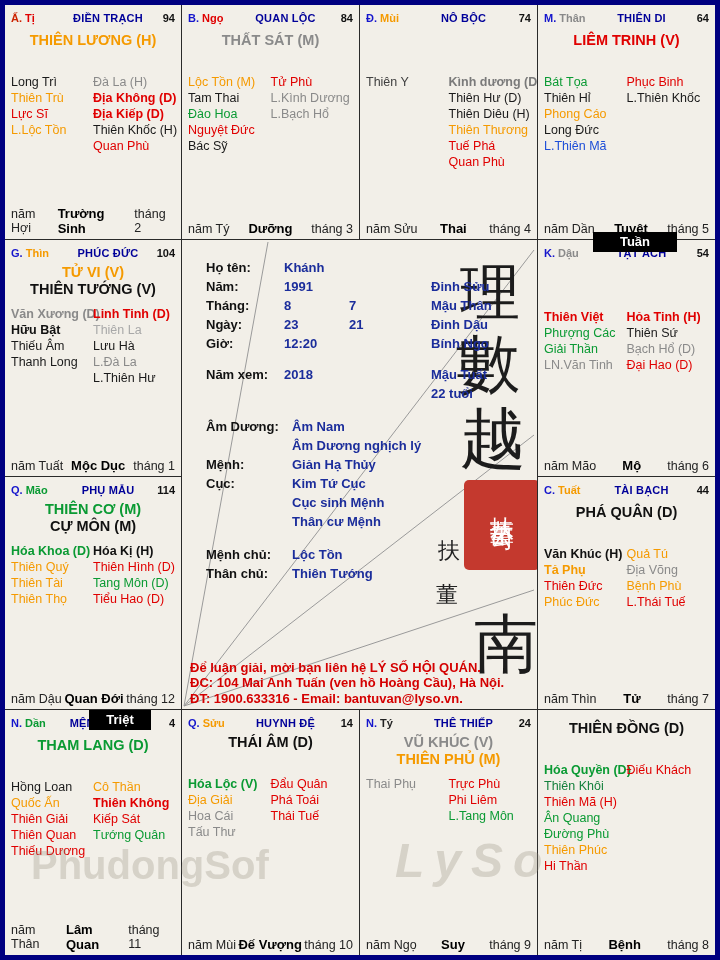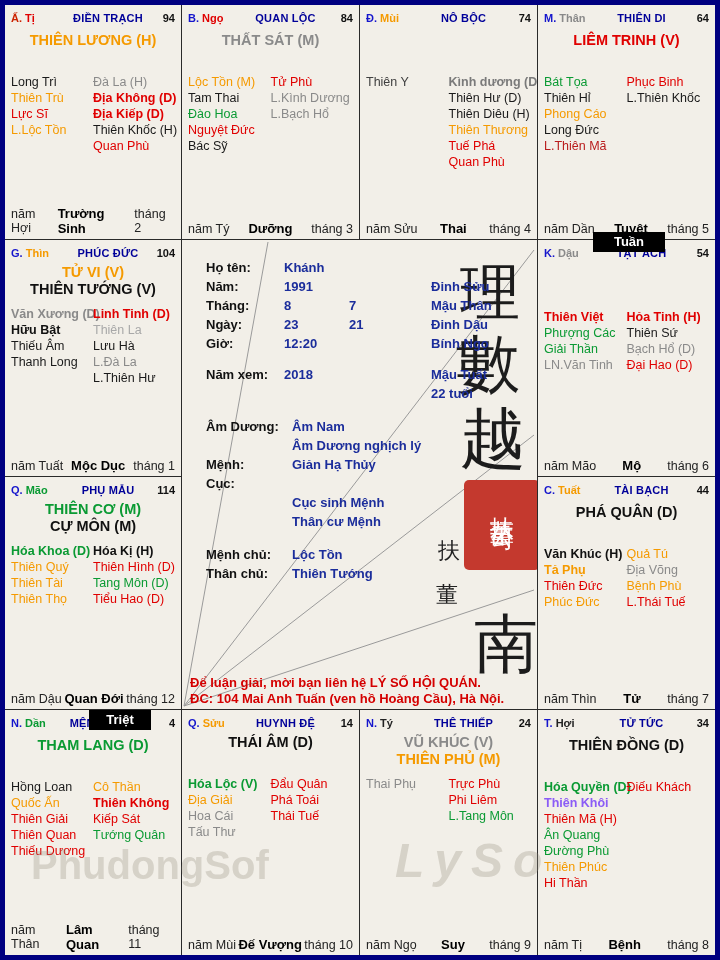--- a/index.html
+++ b/index.html
@@ -35,21 +35,21 @@
   .seal{position:absolute;left:282px;top:240px;width:76px;height:90px;background:#c4392e;
         border-radius:5px;z-index:1;display:grid;grid-template-columns:1fr 1fr;
         align-items:center;justify-items:center;color:#fff;font-family:"DejaVu Serif",serif;
         font-size:24px;line-height:1;padding:4px;box-sizing:border-box;
         writing-mode:vertical-rl;text-align:center;letter-spacing:4px;}
   .contact{position:absolute;left:8px;right:2px;bottom:3px;z-index:3;color:#d40000;
            font-size:13px;font-weight:bold;line-height:15.5px;white-space:nowrap;}
   
   .badge{position:absolute;z-index:6;background:#000;color:#fff;font-weight:bold;
          font-size:13px;text-align:center;line-height:20px;height:20px;}
-  #tuan{left:588px;top:227px;width:72px;}
+  #tuan{left:588px;top:227px;width:84px;}
   #triet{left:84px;top:705px;width:62px;}
   
   .wm{position:absolute;z-index:0;color:rgba(150,142,126,.30);font-weight:bold;pointer-events:none;}
   #wm-left{left:26px;top:838px;font-size:40px;}
   #wm-right{left:390px;top:828px;font-size:48px;font-style:italic;letter-spacing:10px;}
 </style>
 </head>
 <body>
 
 <div id="chart">
@@ -172,21 +172,21 @@
       <div class="mains">
         <div style="color: rgb(224, 0, 0);">LIÊM TRINH (V)</div>
         <div></div>
       </div>
       <div class="cols">
         <div class="col">
           <div class="star" style="color: rgb(10, 154, 51);">Bát Tọa</div>
           <div class="star" style="color: rgb(26, 26, 26);">Thiên Hỉ</div>
           <div class="star" style="color: rgb(245, 154, 0);">Phong Cáo</div>
           <div class="star" style="color: rgb(26, 26, 26);">Long Đức</div>
-          <div class="star" style="color: #b91c1c;">L.Thiên Mã</div>
+          <div class="star" style="color: #1d4ed8;">L.Thiên Mã</div>
           <div class="star"></div>
           <div class="star"></div>
         </div>
         <div class="col">
           <div class="star" style="color: rgb(224, 0, 0);">Phục Binh</div>
           <div class="star" style="color: rgb(26, 26, 26);">L.Thiên Khốc</div>
           <div class="star"></div>
           <div class="star"></div>
           <div class="star"></div>
           <div class="star"></div>
@@ -293,20 +293,21 @@
         <div class="irow" style="grid-template-columns:86px auto;">
             <b class="lb"></b>
             <span class="v">Âm Dương nghịch lý</span>
           </div>
         <div class="irow" style="grid-template-columns:86px auto;">
             <b class="lb">Mệnh:</b>
             <span class="v">Giản Hạ Thủy</span>
           </div>
         <div class="irow" style="grid-template-columns:86px auto;">
             <b class="lb">Cục:</b>
+            <span class="v">Kim Tứ Cục</span>
           </div>
         <div class="irow" style="grid-template-columns:86px auto;">
             <b class="lb"></b>
             <span class="v">Cục sinh Mệnh</span>
           </div>
         <div class="irow" style="grid-template-columns:86px auto;">
             <b class="lb"></b>
             <span class="v">Thân cư Mệnh</span>
           </div>
         <div class="irow" style="margin-top:14px;grid-template-columns:86px auto;">
@@ -325,20 +326,21 @@
         <div class="bigc" style="left:278px;top:166px;font-size:66px;">越</div>
         <div class="bigc" style="left:292px;top:372px;font-size:64px;">南</div>
         <div class="smallc" style="left:256px;top:300px;">扶</div>
         <div class="smallc" style="left:254px;top:344px;">董</div>
       </div>
       <div class="seal">扶董公司</div>
 
       <div class="contact">
         <div>Để luận giải, mời bạn liên hệ LÝ SỐ HỘI QUÁN.</div>
         <div>ĐC: 104 Mai Anh Tuấn (ven hồ Hoàng Cầu), Hà Nội.</div>
+        <div>ĐT: 1900.633316 - Email: bantuvan@lyso.vn.</div>
       </div>
     </div>
 
     <div class="cell">
       <div class="hdr">
         <span class="sb"><b style="color: rgb(21, 21, 204);">K.</b> <b style="color: rgb(138, 138, 138);">Dậu</b></span>
         <span class="pal">TẬT ÁCH</span>
         <span class="num">54</span>
       </div>
       <div class="mains">
@@ -544,33 +546,28 @@
         </div>
       </div>
       <div class="foot">
         <span>năm Ngọ</span>
         <span class="fv">Suy</span>
         <span>tháng 9</span>
       </div>
     </div>
 
     <div class="cell">
-      <div class="hdr">
-        <span class="sb"><b style="color: rgb(21, 21, 204);">T.</b> <b style="color: rgb(34, 34, 34);">Hợi</b></span>
-        <span class="pal">TỬ TỨC</span>
-        <span class="num">34</span>
-      </div>
       <div class="mains">
         <div style="color: rgb(17, 17, 17);">THIÊN ĐỒNG (D)</div>
         <div></div>
       </div>
       <div class="cols">
         <div class="col">
           <div class="star" style="color: rgb(10, 154, 51); font-weight: 700;">Hóa Quyền (D)</div>
-          <div class="star" style="color: #8b5cf6; font-weight: 700;">Thiên Khôi</div>
+          <div class="star" style="color: #15803d; font-weight: 400;">Thiên Khôi</div>
           <div class="star" style="color: rgb(224, 0, 0);">Thiên Mã (H)</div>
           <div class="star" style="color: rgb(10, 154, 51);">Ân Quang</div>
           <div class="star" style="color: rgb(10, 154, 51);">Đường Phù</div>
           <div class="star" style="color: rgb(245, 154, 0);">Thiên Phúc</div>
           <div class="star" style="color: rgb(224, 0, 0);">Hi Thần</div>
         </div>
         <div class="col">
           <div class="star" style="color: rgb(224, 0, 0);">Điếu Khách</div>
           <div class="star"></div>
           <div class="star"></div>

